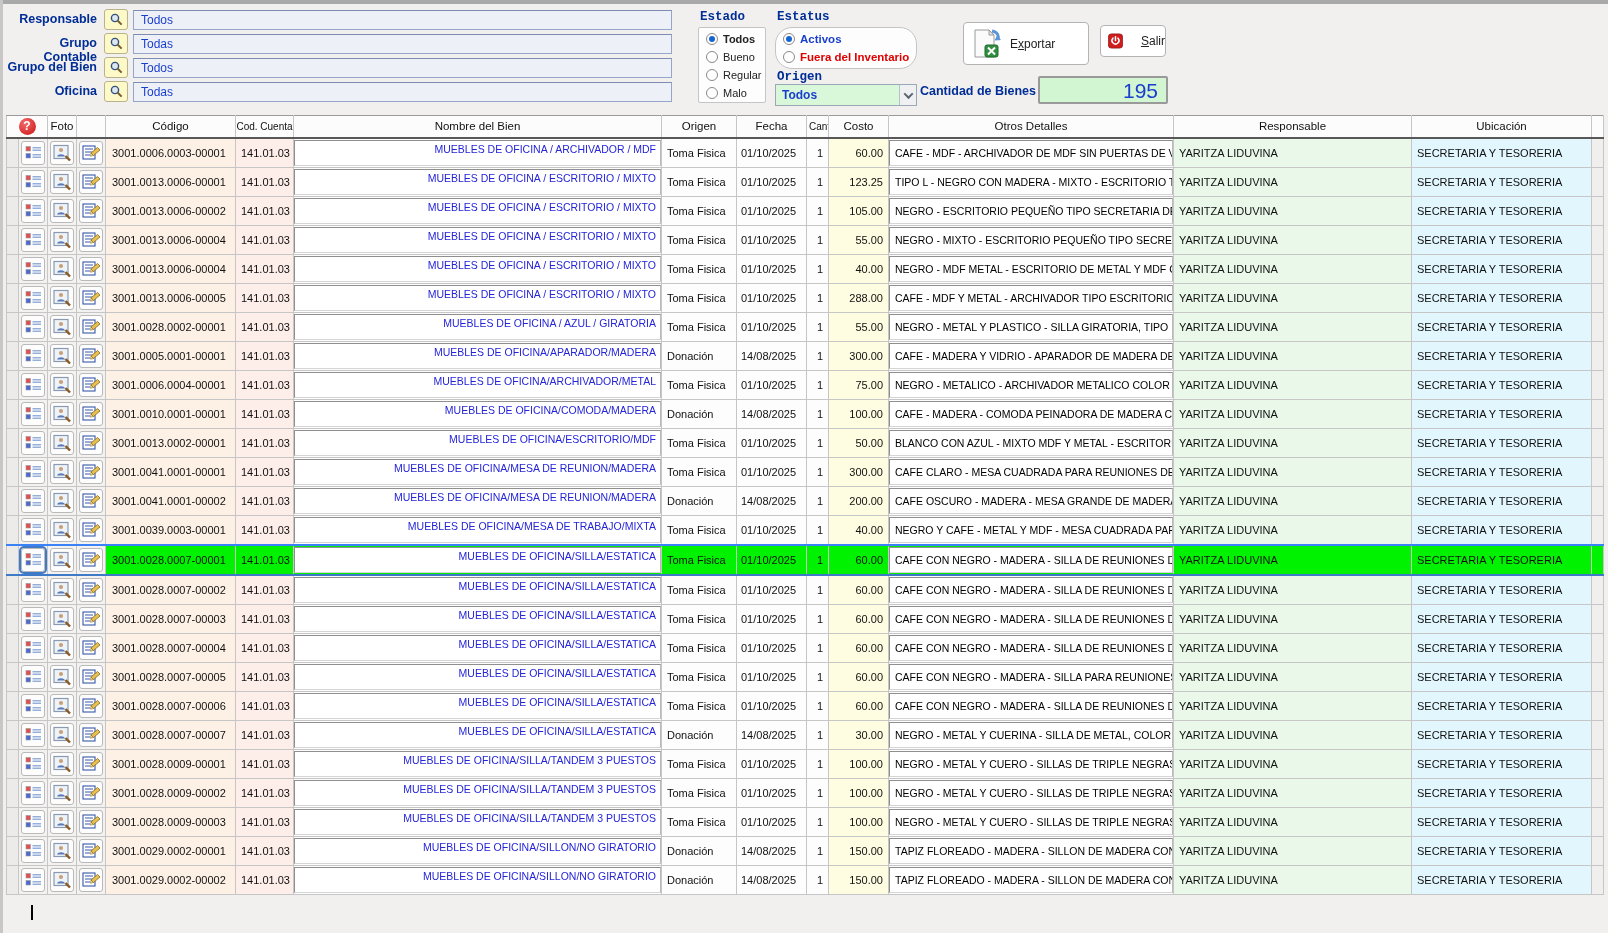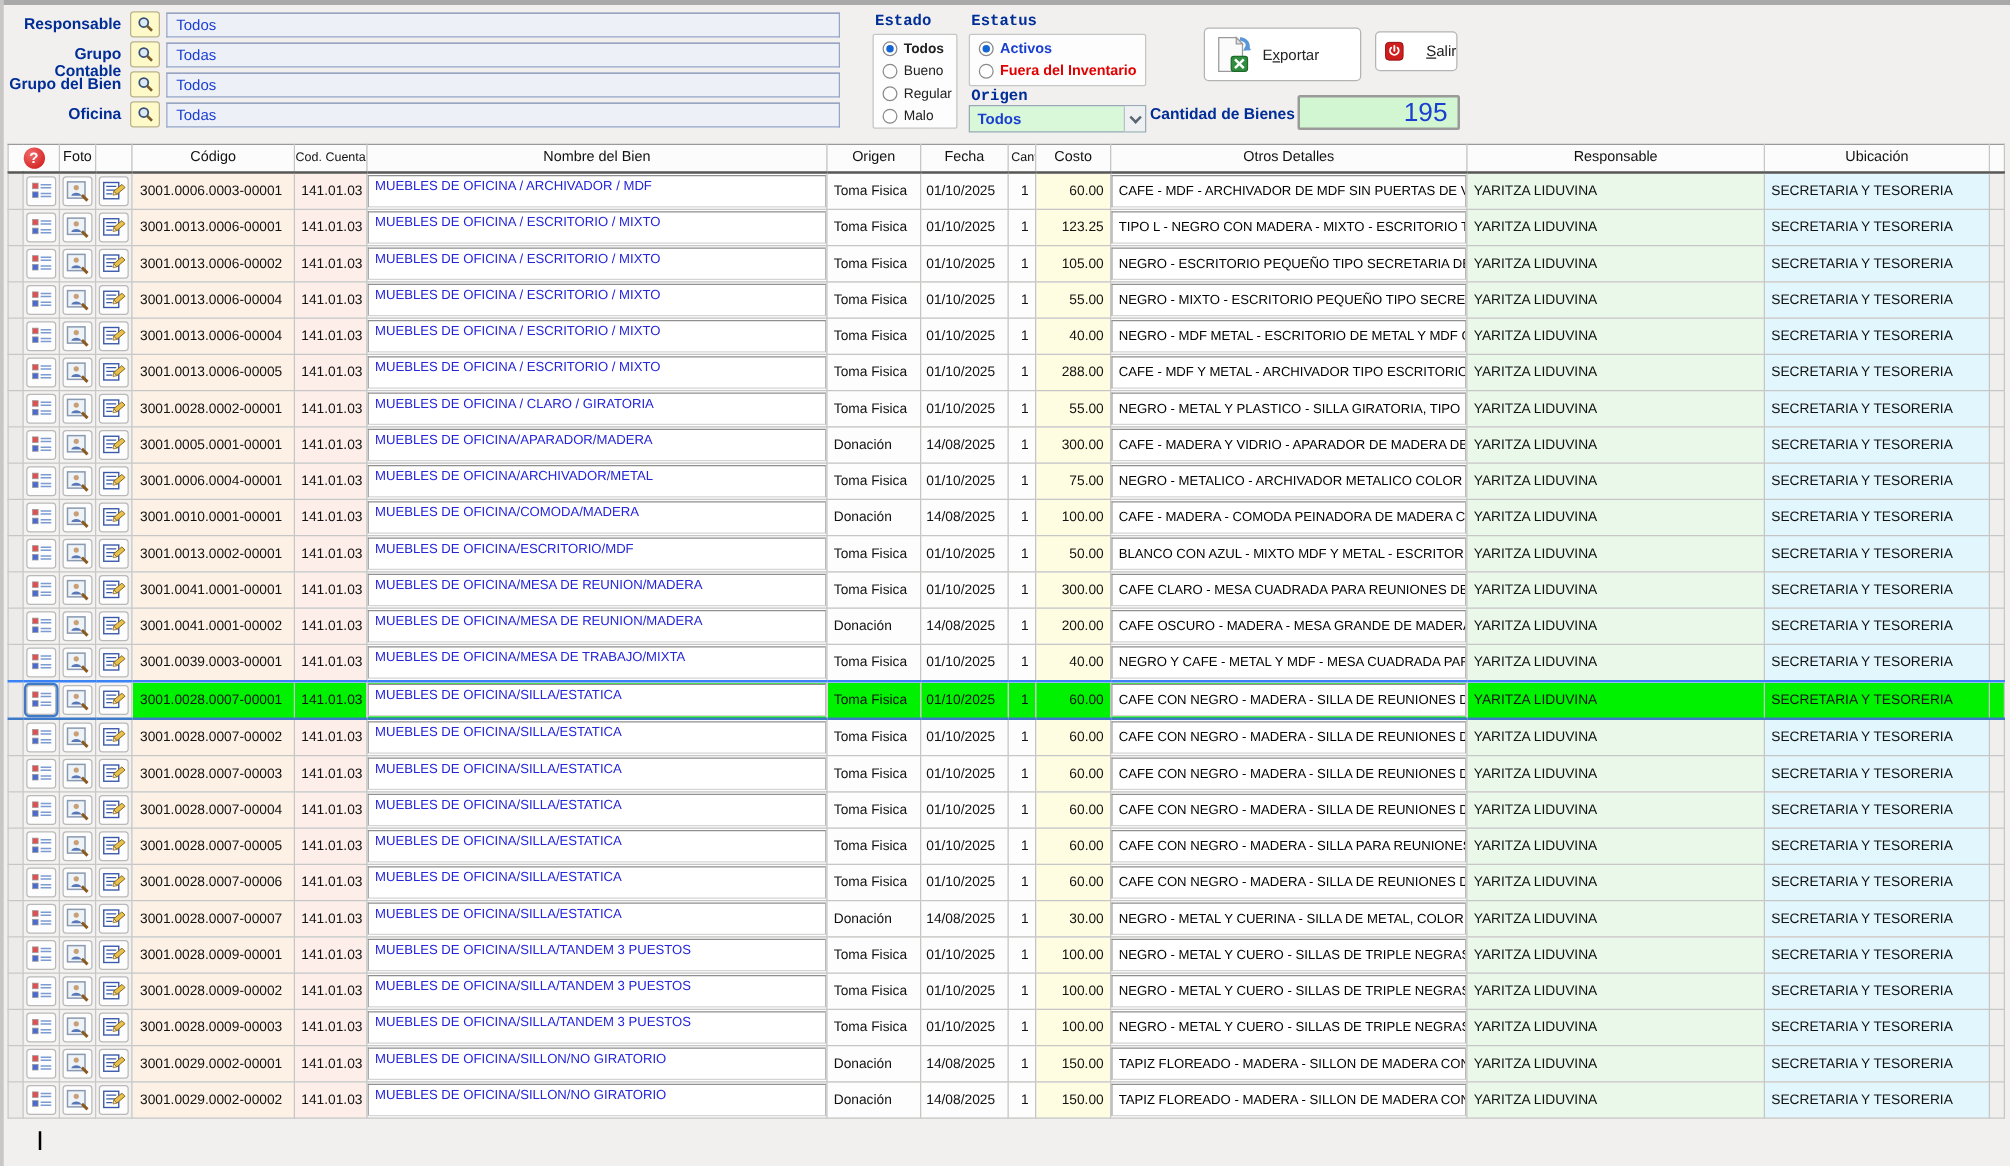--- a/index.html
+++ b/index.html
@@ -41,21 +41,21 @@
   table.grid { position:absolute; left:6px; top:115px; width:1597px; border-collapse:collapse; table-layout:fixed; background:#f1f0ef; }
   .grid th { background:#fcfcfc; border:1px solid #c6c6c6; border-bottom:2px solid #585858; border-top:1px solid #9a9a9a; height:22px; font-weight:normal; font-size:11.5px; color:#111; text-align:center; overflow:hidden; white-space:nowrap; }
   .grid th.h-cuenta { font-size:10px; }
   .grid th.h-cant { font-size:10px; text-align:left; padding-left:2px; }
   .grid td { border:1px solid #c6c6c6; height:29px; font-size:11px; color:#111; overflow:hidden; white-space:nowrap; background:#fdfdfd; }
   .c-ind { background:#ecebe9 !important; }
   .c-icon { background:#f3f2f1 !important; text-align:center; }
   .ibtn { width:24px; height:24px; background:#fdfdfd; border:1px solid #b9b9b9; border-radius:3px; cursor:pointer; display:inline-flex; align-items:center; justify-content:center; padding:0; vertical-align:middle; }
   .c-codigo { background:#fdf1e6 !important; padding-left:6px; font-size:11px; }
   .c-cuenta { background:#fdeeea !important; padding-left:5px; font-size:11px; }
-  .c-nombre, .c-det { padding:0; }
+  .c-nombre, .c-det { padding:0;text-align:right; }
   .inbox { height:26px; margin:1px 0; background:#fff; border:1px solid; border-color:#8f8f8f #b9b9b9 #d5d5d5 #8f8f8f; padding:2px 4px 0 5px; overflow:hidden; white-space:nowrap; }
   .nombre-box { color:#2424d8; font-size:10.5px; }
   .det-box { color:#000; font-size:10.5px; padding-top:6px; }
   .c-origen { padding-left:5px; }
   .c-fecha { padding-left:4px; }
   .c-cant { text-align:right; padding-right:5px; }
   .c-costo { background:#fefde1 !important; text-align:right; padding-right:5px; }
   .c-resp { background:#e9f8e9 !important; font-size:9.5px; padding-left:5px; }
   .c-ubic { background:#e2f6fd !important; font-size:9.5px; padding-left:5px; }
   .c-extra { background:#f0efee !important; }
@@ -124,21 +124,21 @@
         <span class="radio"></span>
         <span class="radio-label">Regular</span>
       </div>
     <div class="radio-item">
         <span class="radio"></span>
         <span class="radio-label">Malo</span>
       </div>
   </div>
 
   <div class="grp-label" style="left:777px;top:10px;">Estatus</div>
-  <div class="grp-box estatus-box" style="left:775px;top:27px;width:142px;height:42px;padding-top:2px;">
+  <div class="grp-box estatus-box" style="left:775px;top:27px;width:142px;height:42px;padding-top:2px;border-radius:17px;">
     <div class="radio-item selected">
         <span class="radio"></span>
         <span class="radio-label rl-blue">Activos</span>
       </div>
     <div class="radio-item">
         <span class="radio"></span>
         <span class="radio-label rl-red">Fuera del Inventario</span>
       </div>
   </div>
 
@@ -555,21 +555,21 @@
           <line x1="3" y1="8" x2="11" y2="8" stroke="#3858a8" stroke-width="1"></line>
           <line x1="3" y1="11" x2="8" y2="11" stroke="#3858a8" stroke-width="1"></line>
           <polygon points="9,9 15.5,3.5 18,6 11.5,11.5" fill="#e8c050" stroke="#8a6818" stroke-width="0.8"></polygon>
           <polygon points="9,9 11.5,11.5 8.5,12.2" fill="#f5e0b0" stroke="#8a6818" stroke-width="0.6"></polygon>
         </svg>
       </button>
     </td>
     <td class="c-codigo data">3001.0028.0002-00001</td>
     <td class="c-cuenta data">141.01.03</td>
     <td class="c-nombre data">
-            <div class="inbox nombre-box">MUEBLES DE OFICINA / CLARO / GIRATORIA</div>
+            <div class="inbox nombre-box">MUEBLES DE OFICINA / AZUL / GIRATORIA</div>
           </td>
     <td class="c-origen data">Toma Fisica</td>
     <td class="c-fecha data">01/10/2025</td>
     <td class="c-cant data">1</td>
     <td class="c-costo data">55.00</td>
     <td class="c-det data">
             <div class="inbox det-box">NEGRO - METAL Y PLASTICO - SILLA GIRATORIA, TIPO PRES</div>
           </td>
     <td class="c-resp data">YARITZA LIDUVINA</td>
     <td class="c-ubic data">SECRETARIA Y TESORERIA</td>

